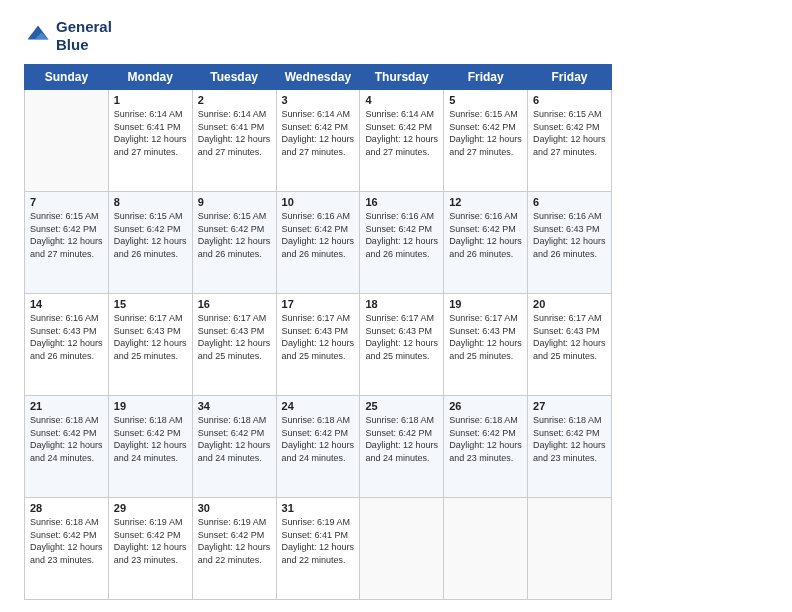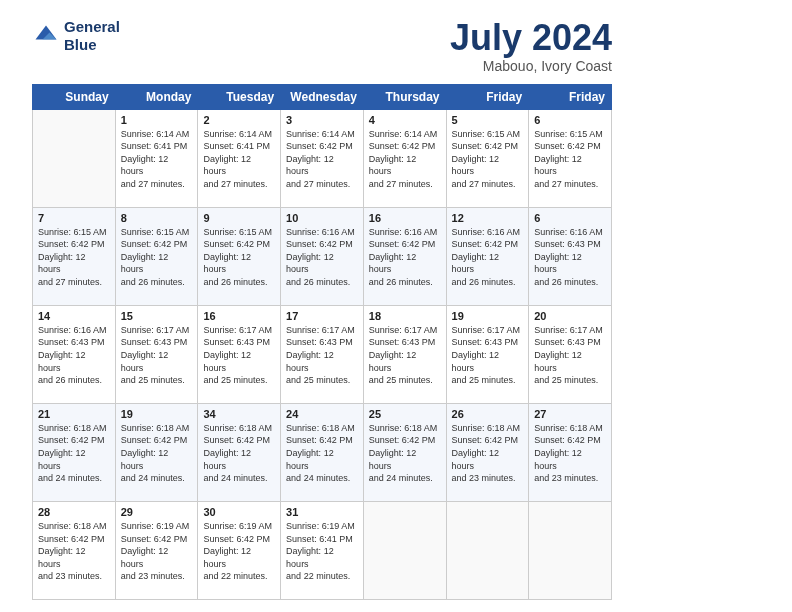--- a/index.html
+++ b/index.html
@@ -6,21 +6,21 @@
     body {
       font-family: Arial, sans-serif;
       background: #fff;
       width: 792px;
       height: 612px;
       overflow: hidden;
     }
     .page {
       width: 632px;
       height: 612px;
-      padding: 18px 20px 12px 32px;
+      padding: 18px 20px 12px 24px;
       display: flex;
       flex-direction: column;
     }
     .header {
       display: flex;
       justify-content: space-between;
       align-items: flex-start;
       margin-bottom: 10px;
     }
     .logo {
@@ -56,21 +56,21 @@
       border: 1px solid #ccc;
       border-collapse: collapse;
       width: 100%;
       table-layout: fixed;
     }
     .calendar th {
       background: #2a5caa;
       color: #fff;
       font-size: 12px;
       font-weight: bold;
-      text-align: right;
+      text-align: center;
       padding: 5px 6px;
       border: 1px solid #2a5caa;
       margin-left: 40px;
     }
     .calendar td {
       border: 1px solid #ccc;
       vertical-align: top;
       padding: 4px 5px;
       font-size: 9.5px;
       color: #222;
@@ -101,24 +101,20 @@
   <div class="header">
     <div class="logo">
       <svg class="logo-icon" viewBox="0 0 32 32">
         <polygon points="16,4 28,20 4,20" fill="#2a5caa"></polygon>
         <polygon points="20,12 28,20 12,20" fill="#5b9bd5" opacity="0.7"></polygon>
       </svg>
       <div class="logo-text">
         <div>General</div>
         <div>Blue</div>
       </div>
-    </div>
-    <div class="title-block">
-      <div class="month-title">July 2024</div>
-      <div class="location">Mabouo, Ivory Coast</div>
     </div>
   </div>
 
   <table class="calendar">
     <thead>
       <tr>
         <th>Sunday</th>
         <th>Monday</th>
         <th>Tuesday</th>
         <th>Wednesday</th>

